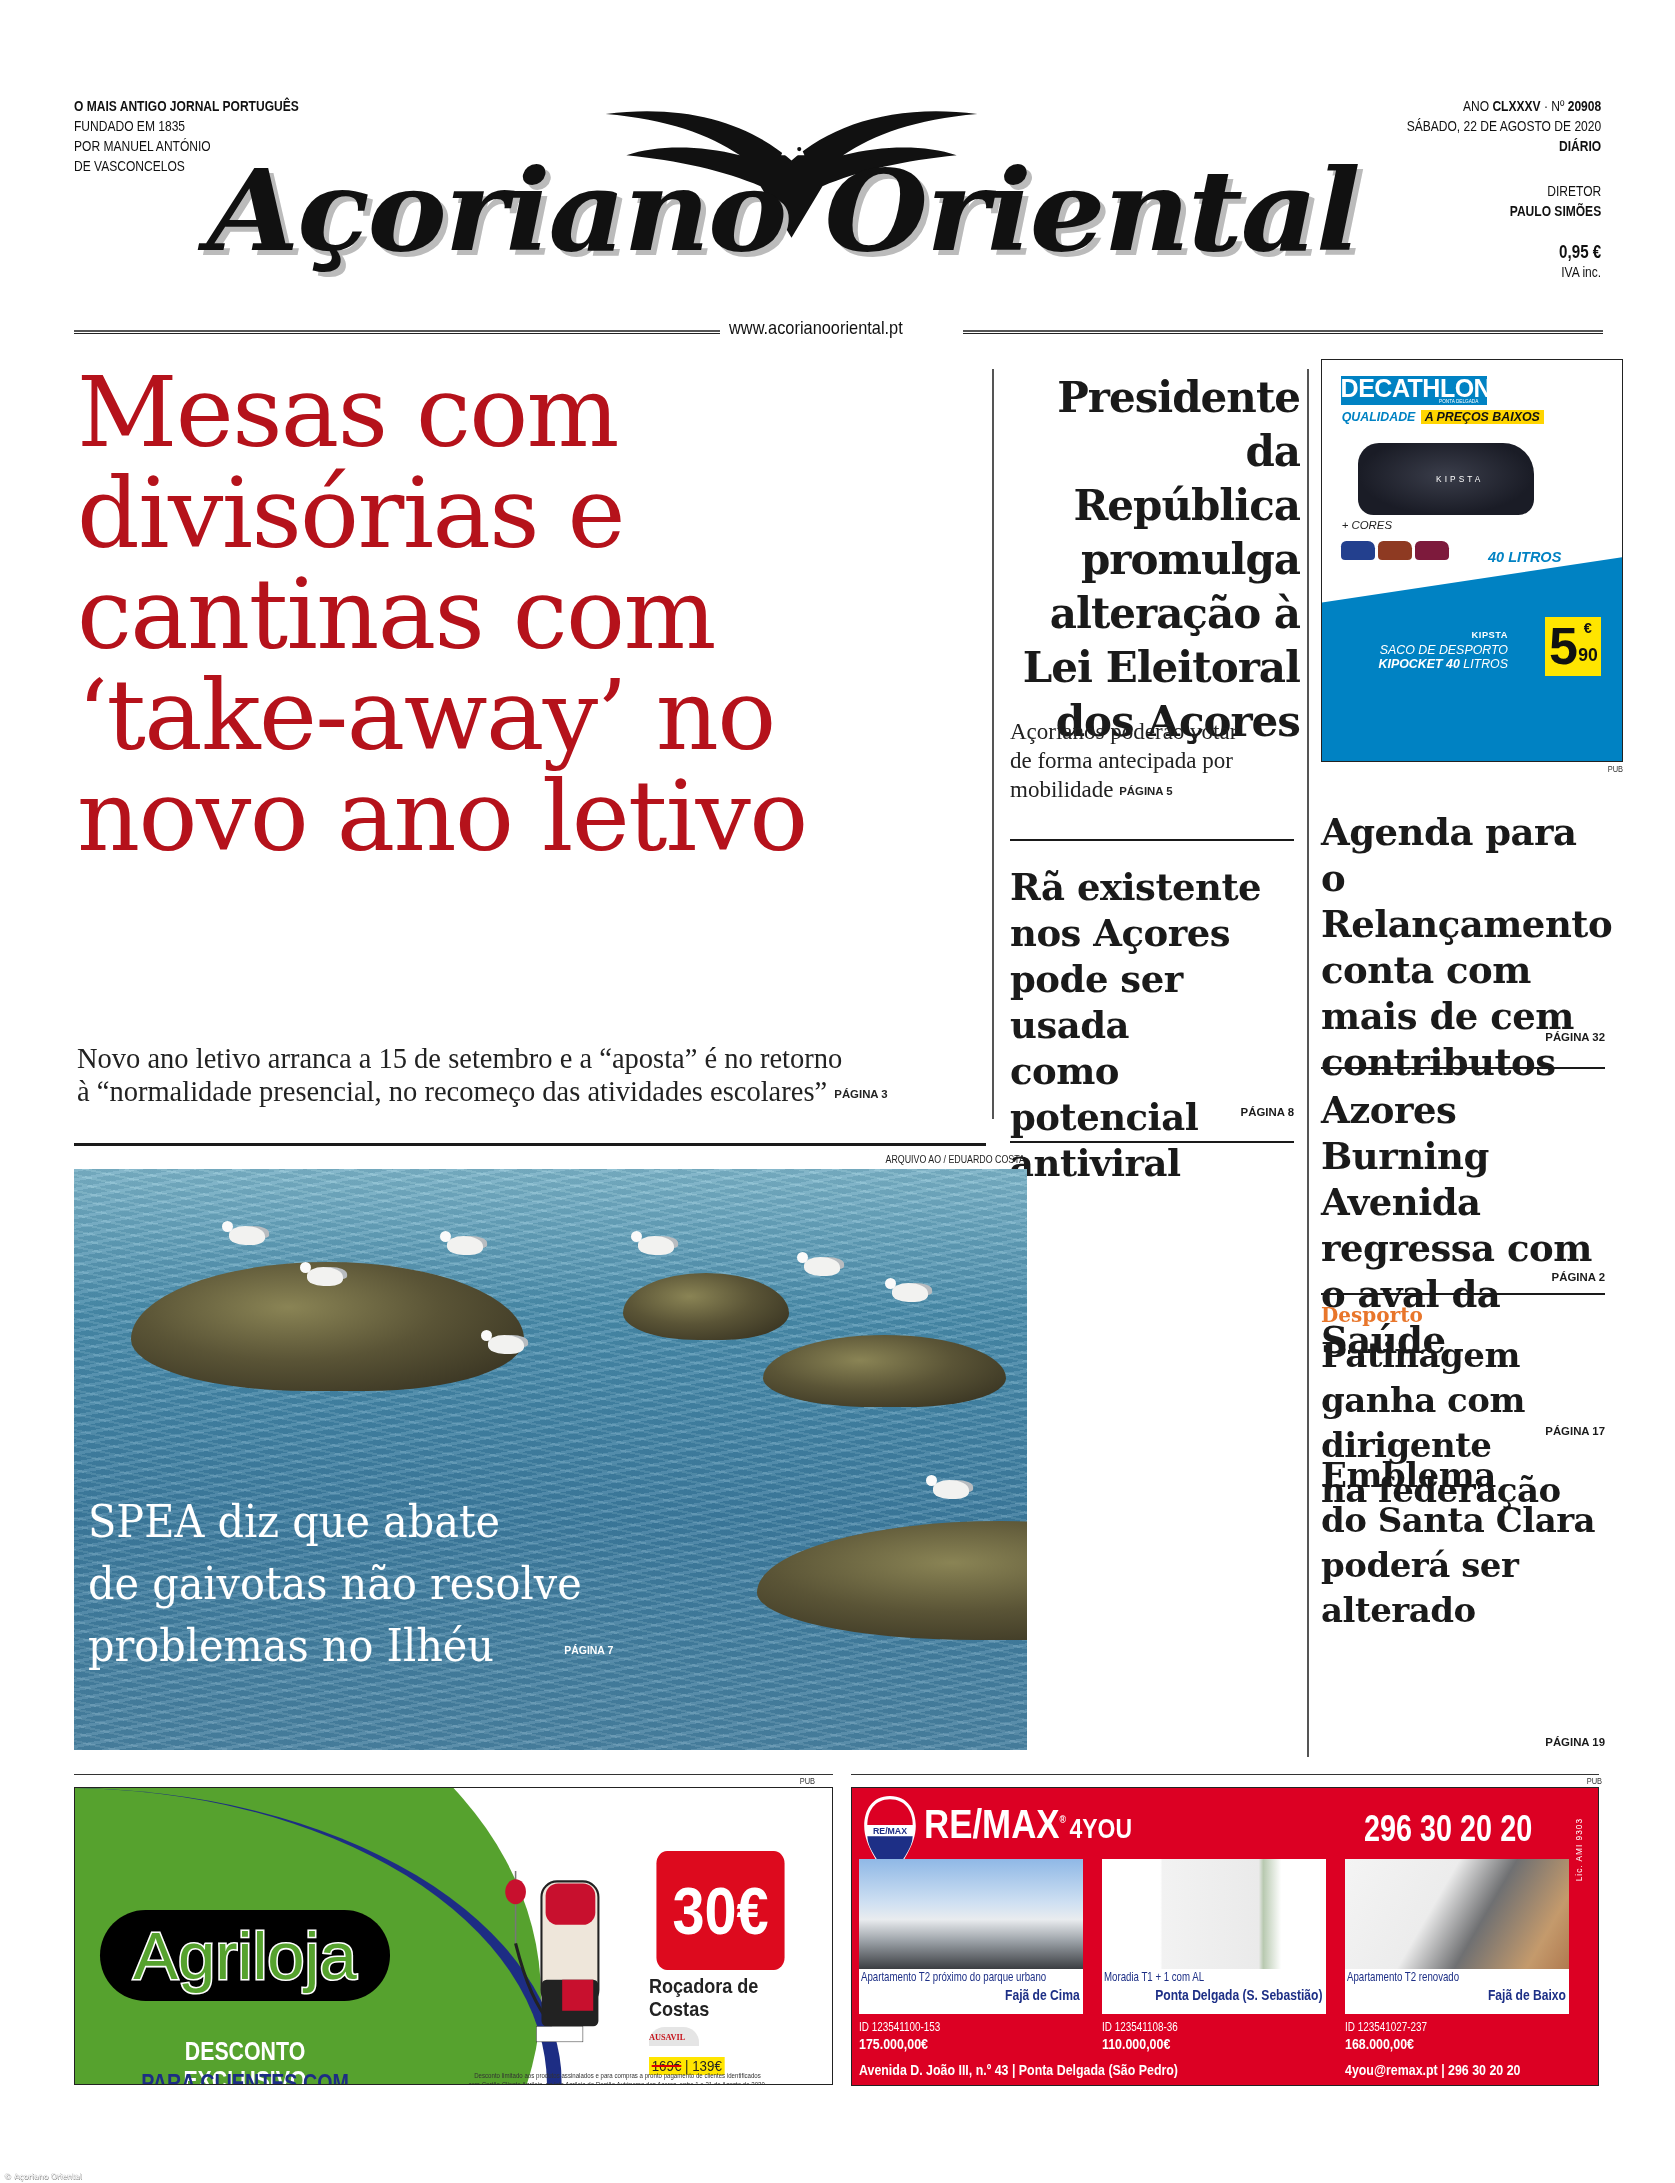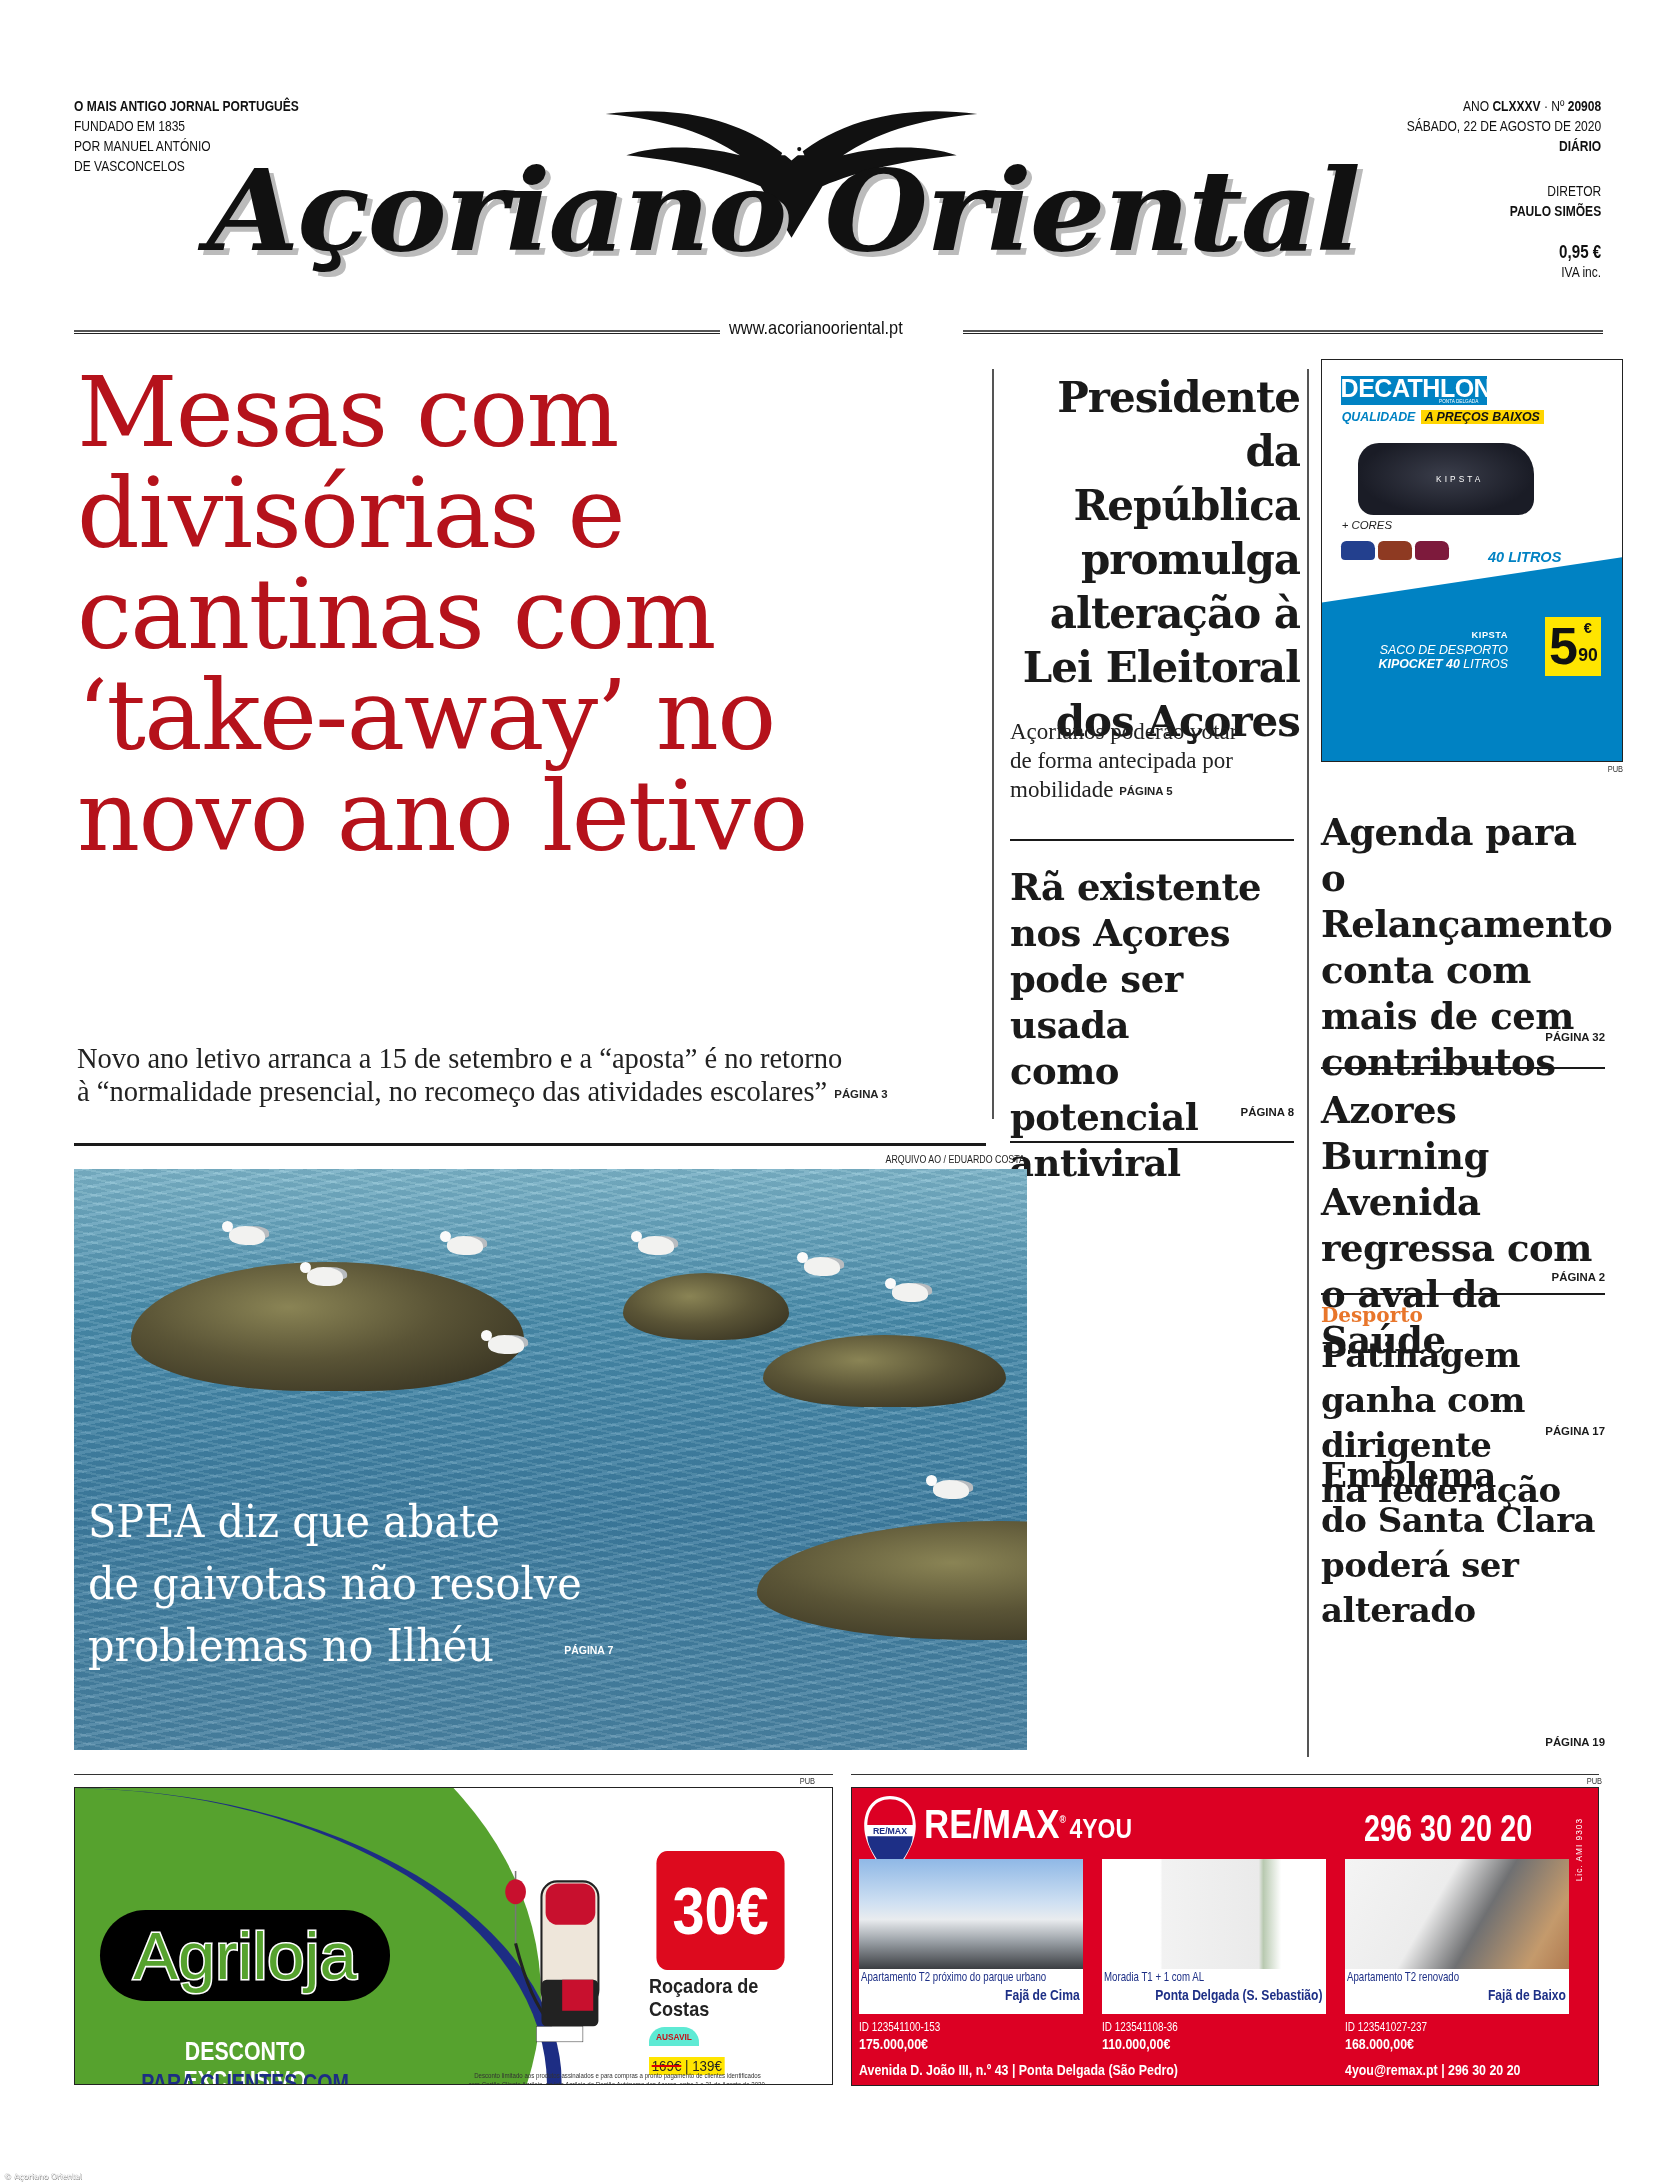--- a/index.html
+++ b/index.html
@@ -67,21 +67,21 @@
 
   
   .agri { left: 74px; top: 1787px; width: 759px; height: 298px; border: 1.6px solid #222; background: #fff; overflow: hidden; }
   .agri-green { position: absolute; left: 0; top: 0; width: 466px; height: 298px; background: #56a22e; clip-path: ellipse(100% 120% at 0% 70%); }
   .agri-curve { position: absolute; left: -10.4px; top: 0; width: 497px; height: 298px; border-right: 15.5px solid #1d2d84; border-radius: 0 100% 0 0 / 0 100% 0 0; clip-path: polygon(0 0, 100% 0, 100% 100%, 0 100%); }
   .agri-logo { position: absolute; left: 25px; top: 122px; width: 290px; height: 91px; background: #000000; border-radius: 46px; color: #56a22e; font-family: "Liberation Sans", sans-serif; font-weight: normal; font-size: 67px; line-height: 91px; text-align: center; -webkit-text-stroke: 3.1px #fff; paint-order: stroke fill; }
   .agri-l1 { position: absolute; left: 25px; top: 249px; width: 290px; text-align: center; color: #fff; font-family: "Liberation Sans", sans-serif; font-weight: bold; font-size: 26px; line-height: 29px; transform: scaleX(0.82); }
   .agri-l2 { position: absolute; left: 25px; top: 280px; width: 290px; text-align: center; color: #1d2d84; font-family: "Liberation Sans", sans-serif; font-weight: bold; font-size: 24px; line-height: 29px; transform: scaleX(0.82); }
   .agri-price { position: absolute; left: 571px; top: 63px; width: 149px; height: 119px; background: #dd0a1e; border-radius: 12.4px; color: #fff; font-family: "Liberation Sans", sans-serif; font-weight: bold; font-size: 67px; line-height: 119px; text-align: center; transform: scaleX(0.86); }
   .agri-prod { position: absolute; left: 574px; top: 186px; font-family: "Liberation Sans", sans-serif; font-weight: bold; font-size: 21px; line-height: 23px; color: #222; transform: scaleX(0.86); transform-origin: left top; }
-  .agri-brand { position: absolute; left: 574px; top: 239px; width: 50px; height: 18.6px; background: #5eead4; color: #c6121b; font-family: Liberation Sans, sans-serif; font-weight: bold; font-size: 8.3px; text-align: center; line-height: 21px; border-radius: 15.5px 15.5px 0 0; }
+  .agri-brand { position: absolute; left: 574px; top: 239px; width: 50px; height: 18.6px; background: #e5e5e5; color: #c6121b; font-family: Liberation Serif, serif; font-weight: bold; font-size: 8.3px; line-height: 21px; border-radius: 15.5px 15.5px 0 0; }
   .agri-oldnew { position: absolute; left: 574px; top: 269px; background: #ffe500; padding: 0 3.1px; font-family: "Liberation Sans", sans-serif; font-size: 15.5px; color: #222; transform: scaleX(0.86); transform-origin: left top; }
   .agri-oldnew s { text-decoration-color: #d00; text-decoration-thickness: 1.6px; }
   .agri-disc { position: absolute; left: 346px; top: 283px; width: 393px; text-align: center; font-family: "Liberation Sans", sans-serif; font-size: 7.2px; line-height: 9.3px; color: #333; transform: scaleX(0.85); transform-origin: center top; }
   .machine { position: absolute; left: 430px; top: 83px; width: 104px; height: 176px; }
 
   
   .remax { left: 851px; top: 1787px; width: 748px; height: 299px; background: #dc0023; border: 1.6px solid #222; overflow: hidden; }
   .balloon { position: absolute; left: 12.4px; top: 7.2px; width: 52px; height: 98px; }
   .rm-title { position: absolute; left: 72px; top: 11.4px; color: #fff; font-family: "Liberation Sans", sans-serif; font-weight: bold; font-size: 41px; line-height: 41px; transform: scaleX(0.85); transform-origin: left top; }
   .rm-title small { font-size: 27px; margin-left: 4.1px; }

